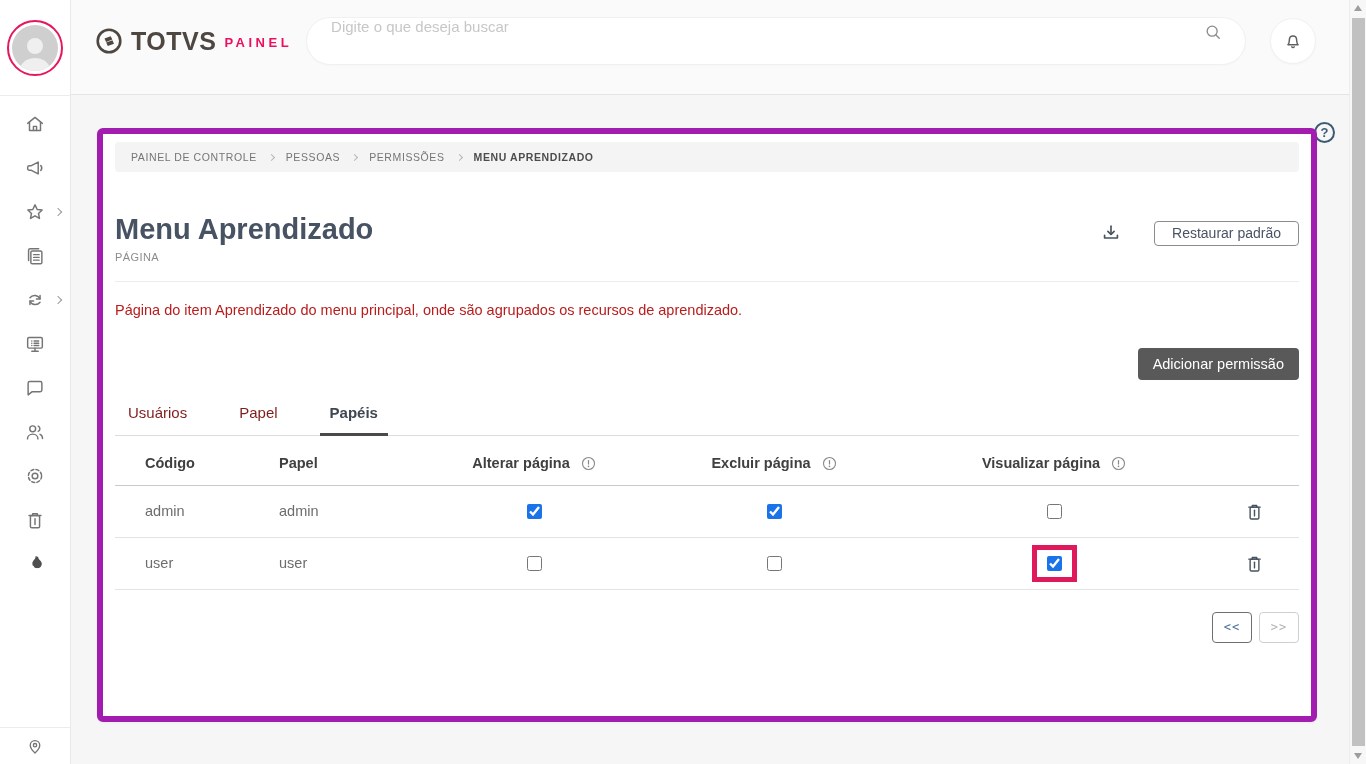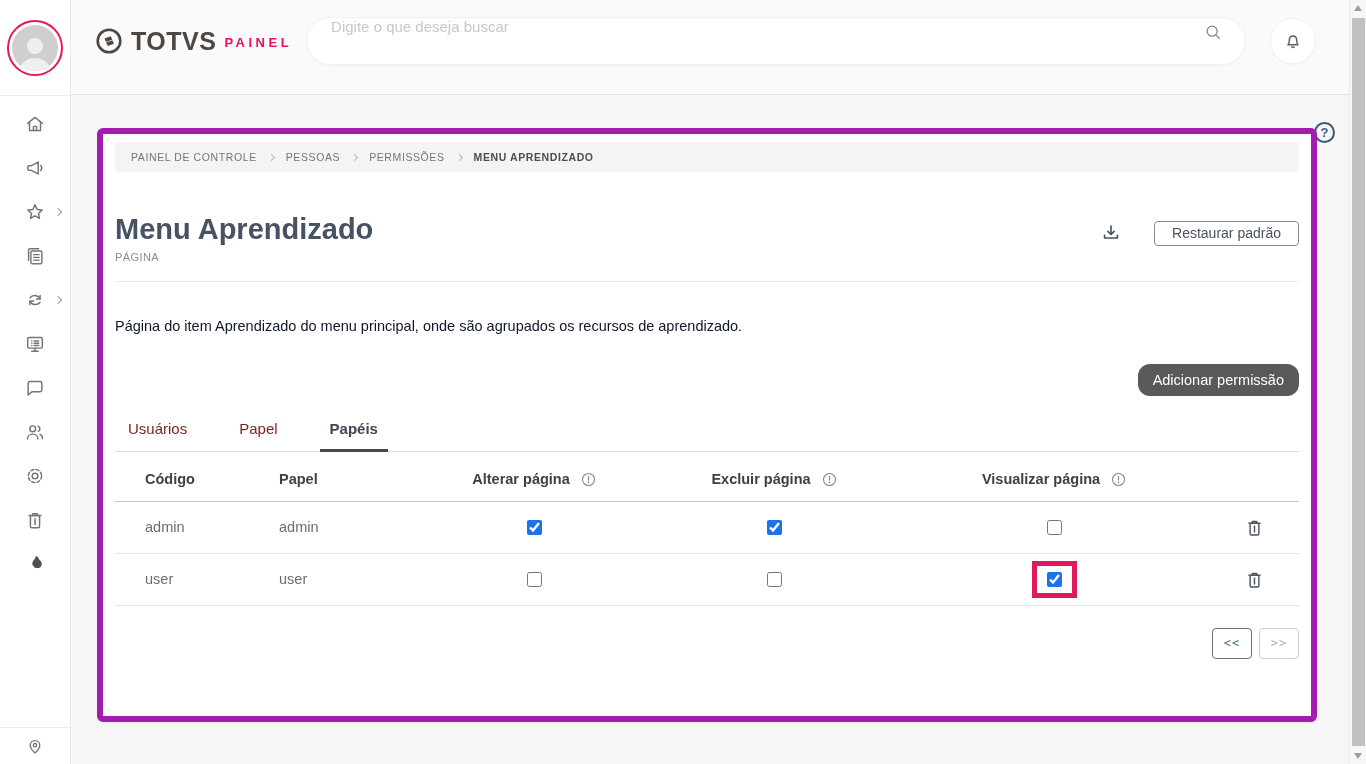--- a/index.html
+++ b/index.html
@@ -47,24 +47,24 @@
   .bc-item.current { color:#4d4d4d; font-weight:bold; cursor:default; }
   .bc-sep { width:5px; height:5px; border-right:1.5px solid #b5b5b5; border-top:1.5px solid #b5b5b5; transform:rotate(45deg); margin:0 12px; }
 
   .title-row { display:flex; align-items:flex-start; justify-content:space-between; margin:42px 0 0 0; padding:0 0 18px 0; border-bottom:1px solid #ececec; }
   .page-title { font-size:29px; font-weight:bold; color:#475263; line-height:1.1; }
   .page-subtitle { font-size:11px; color:#8c8c8c; letter-spacing:.4px; margin-top:5px; }
   .title-actions { display:flex; align-items:center; margin-top:4px; }
   .dl-btn { background:none; border:none; cursor:pointer; display:flex; margin-right:28px; padding:4px; }
   .restore-btn { height:25px; padding:0 17px; background:#fff; border:1px solid #8c8c8c; border-radius:4px; font-size:14px; color:#4a5363; cursor:pointer; font-family:"Liberation Sans", sans-serif; }
 
-  .description { font-size:14.5px; color:#0f172a; margin-top:36px; }
+  .description { font-size:14.5px; color:#b91c1c; margin-top:20px; }
 
   .btn-row { display:flex; justify-content:flex-end; margin-top:30px; }
-  .add-btn { height:32px; padding:0 15px; background:#595959; color:#fff; border:none; border-radius:12px; font-size:14.5px; cursor:pointer; font-family:"Liberation Sans", sans-serif; }
+  .add-btn { height:32px; padding:0 15px; background:#595959; color:#fff; border:none; border-radius:4px; font-size:14.5px; cursor:pointer; font-family:"Liberation Sans", sans-serif; }
 
   .tabs { display:flex; gap:32px; margin-top:16px; border-bottom:1px solid #dcdcdc; padding-left:3px; }
   .tab { font-size:15px; color:#7f1d1d; padding:8px 10px 12px 10px; cursor:pointer; border-bottom:3px solid transparent; margin-bottom:-1px; }
   .tab.active { color:#3f4752; font-weight:bold; border-bottom-color:#4a4a4a; }
 
   .perm-table { margin-top:6px; }
   .t-row { display:grid; grid-template-columns:164px 140px 230px 250px 1fr 90px; align-items:center; }
   .t-head { height:44px; border-bottom:1px solid #c9c9c9; }
   .t-head .th { font-size:14.5px; font-weight:bold; color:#404040; }
   .th-left { padding-left:30px; text-align:left; }

